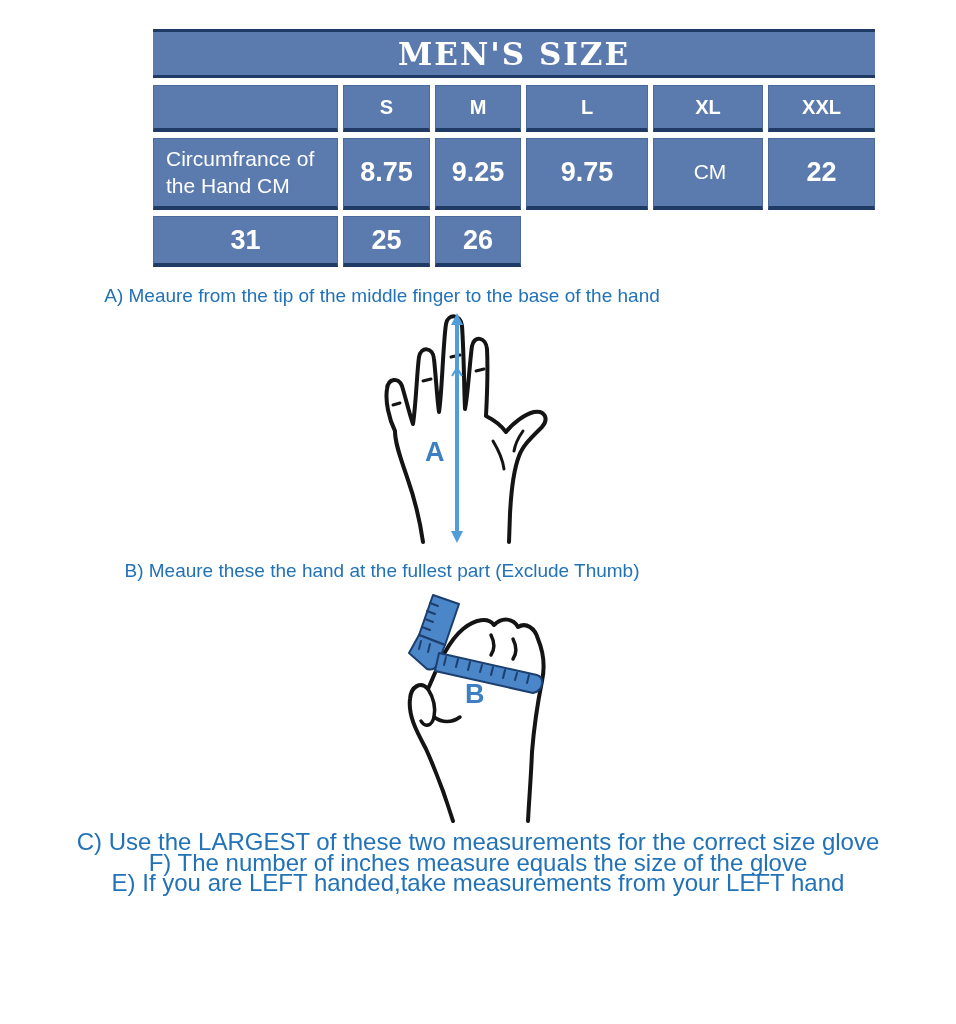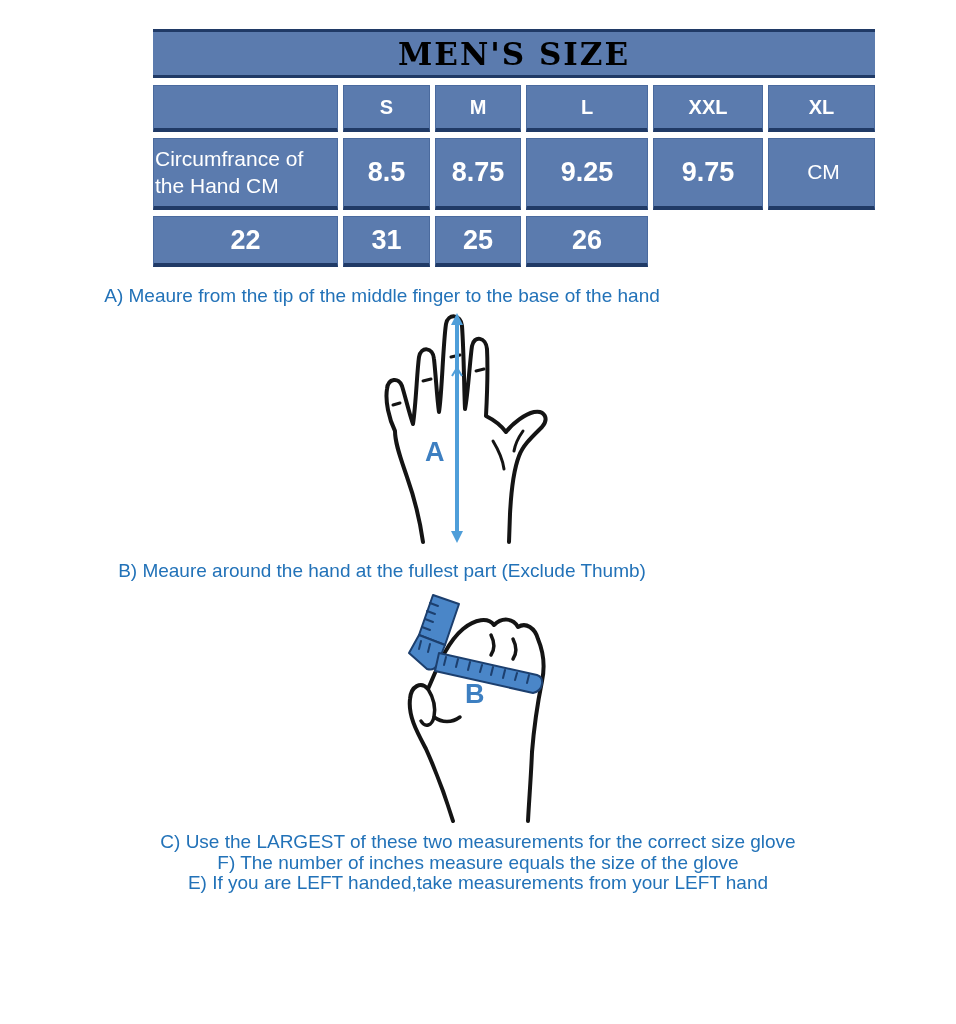--- a/index.html
+++ b/index.html
@@ -5,76 +5,75 @@
   html,body{margin:0;padding:0;}
   body{width:956px;height:1024px;background:#ffffff;position:relative;
        font-family:"Liberation Sans",sans-serif;overflow:hidden;}
   .page{position:absolute;inset:0;}
 
   
   .size-table{position:absolute;left:153px;top:29px;width:722px;}
   .title-bar{
     box-sizing:border-box;height:49px;background:#5b7bae;
     border-top:3px solid #203a66;border-bottom:3px solid #203a66;
-    color:#000000;text-align:center;
+    color:#ffffff;text-align:center;
     font-family:"DejaVu Serif",serif;font-weight:bold;font-size:31px;
     letter-spacing:2px;line-height:44px;margin-bottom:7px;
   }
   .grid{
     display:grid;
     grid-template-columns:185px 87px 86px 122px 110px 107px;
     grid-template-rows:47px 72px 51px;
     column-gap:5px;row-gap:6px;
   }
   .cell{
     box-sizing:border-box;background:#5b7bae;
     border:1px solid #4a6a9e;border-bottom:4px solid #203a66;
     color:#ffffff;display:flex;align-items:center;justify-content:center;
   }
   .cell.head{font-weight:bold;font-size:20px;}
   .cell.rowlabel{font-size:21px;justify-content:flex-start;text-align:left;
-                 padding-left:1px;line-height:1.25;}
+                 padding-left:12px;line-height:1.25;}
   .cell.rowlabel.center{justify-content:center;text-align:center;padding-left:4px;}
   .cell.val{font-weight:bold;font-size:27px;}
   .rowlabel .wrapbox{max-width:168px;}
 
   
   .caption{position:absolute;left:0;width:764px;text-align:center;
            color:#2272b8;font-size:19px;}
   .cap-a{top:285px;}
   .cap-b{top:560px;}
   .bottom-notes{position:absolute;left:0;top:832px;width:956px;text-align:center;
-                color:#2272b8;font-size:19px;line-height:20.5px;}
+                color:#2272b8;font-size:24px;line-height:20.5px;}
 
   
   .hand-a{position:absolute;left:373px;top:309px;}
   .hand-b{position:absolute;left:391px;top:589px;}
   svg text.diagram-letter{font-family:"Liberation Sans",sans-serif;
        font-weight:bold;font-size:27px;fill:#3d7fc1;}
 </style>
 </head>
 <body>
 
 <div class="page">
 
   <div class="size-table">
     <div class="title-bar">MEN'S SIZE</div>
     <div class="grid">
 
       <div class="cell head"></div>
       <div class="cell head">S</div>
       <div class="cell head">M</div>
       <div class="cell head">L</div>
+      <div class="cell head">XL</div>
       <div class="cell head">XXL</div>
-      <div class="cell head">XL</div>
 
       <div class="cell rowlabel">
         <span class="wrapbox">Circumfrance of the Hand CM</span>
       </div>
-      <div class="cell val">8.5</div>
       <div class="cell val">8.75</div>
       <div class="cell val">9.25</div>
       <div class="cell val">9.75</div>
 
       <div class="cell rowlabel center">CM</div>
       <div class="cell val">22</div>
       <div class="cell val">31</div>
       <div class="cell val">25</div>
       <div class="cell val">26</div>
     </div>
@@ -116,21 +115,21 @@
     </g>
     <g>
       <line x1="84" y1="12" x2="84" y2="226" stroke="#4f9ed9" stroke-width="4"></line>
       <polygon points="78,16 90,16 84,4" fill="#4f9ed9"></polygon>
       <polygon points="78,222 90,222 84,234" fill="#4f9ed9"></polygon>
       <path d="M79 67 L84 59 L89 67" fill="none" stroke="#4f9ed9" stroke-width="2"></path>
     </g>
     <text class="diagram-letter" x="52" y="152">A</text>
   </svg>
 
-  <div class="caption cap-b">B) Meaure around the hand at the fullest part (Exclude Thumb)</div>
+  <div class="caption cap-b">B) Meaure these the hand at the fullest part (Exclude Thumb)</div>
 
   <svg class="hand-b" width="185" height="234" viewBox="0 0 185 234">
     <g fill="#ffffff" stroke="#141414" stroke-width="4" stroke-linecap="round" stroke-linejoin="round">
       <path d="M62 232
                C54 206 44 180 35 160
                C26 143 17 127 19 110
                C20 97 30 92 37 100
                C44 85 54 55 72 40
                C84 30 97 28 103 36
                C111 28 122 29 127 38

